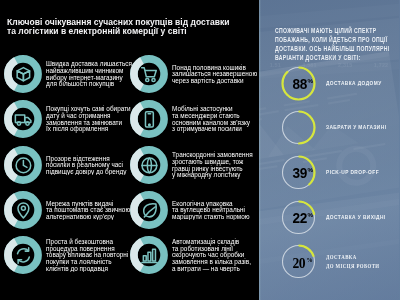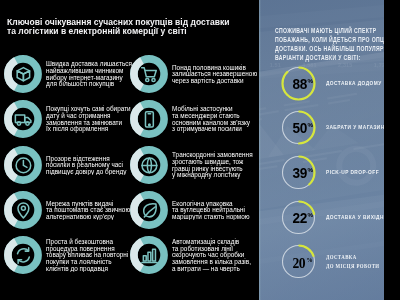--- a/index.html
+++ b/index.html
@@ -1,19 +1,19 @@
 <!DOCTYPE html>
 <html><head>
 <meta charset="utf-8">
 <style>
   html,body{margin:0;padding:0;}
   body{width:400px;height:300px;overflow:hidden;background:#000;
        font-family:"Liberation Sans",sans-serif;
        -webkit-font-smoothing:antialiased;}
-  .page{position:relative;width:352px;height:300px;overflow:hidden;padding-left:32px;}
+  .page{position:relative;width:400px;height:300px;overflow:hidden;}
 
   
   .left{position:absolute;left:0;top:0;width:260px;height:300px;background:#000;}
   .ltitlewrap{position:absolute;left:7px;top:17.2px;width:250px;height:22px;
     filter:blur(0.5px);}
   .ltitle{position:absolute;left:0;top:0;width:1000px;
     color:#f3f3f5;font-size:34px;line-height:36.8px;font-weight:bold;
     white-space:pre;letter-spacing:0.1px;
     transform:scale(0.25);transform-origin:0 0;}
 
@@ -338,24 +338,20 @@
             <span>88</span>
             <span class="dpct">%</span>
           </div>
   <div class="slabel">Доставка додому</div>
         </div>
         <div class="stat" style="top: 110.2px;">
   <svg class="donut" viewBox="0 0 35 35">
     <circle cx="17.5" cy="17.5" r="16" fill="none" stroke="#cfd8e2" stroke-width="1.1" opacity="0.92"></circle>
     <circle cx="17.5" cy="17.5" r="16" fill="none" stroke="#d6e63c" stroke-width="2.2" stroke-dasharray="50.27 51.27" transform="rotate(-90 17.5 17.5)" stroke-linecap="butt"></circle>
   </svg>
-  <div class="dnum">
-            <span>50</span>
-            <span class="dpct">%</span>
-          </div>
   <div class="slabel">Забрати у магазині</div>
         </div>
         <div class="stat" style="top: 154.9px;">
   <svg class="donut" viewBox="0 0 35 35">
     <circle cx="17.5" cy="17.5" r="16" fill="none" stroke="#cfd8e2" stroke-width="1.1" opacity="0.92"></circle>
     <circle cx="17.5" cy="17.5" r="16" fill="none" stroke="#d6e63c" stroke-width="2.2" stroke-dasharray="39.21 62.32" transform="rotate(-90 17.5 17.5)" stroke-linecap="butt"></circle>
   </svg>
   <div class="dnum">
             <span>39</span>
             <span class="dpct">%</span>

